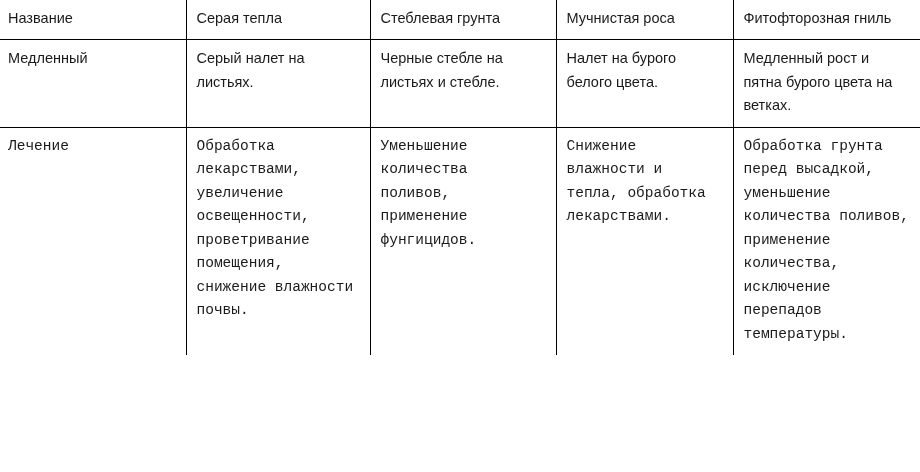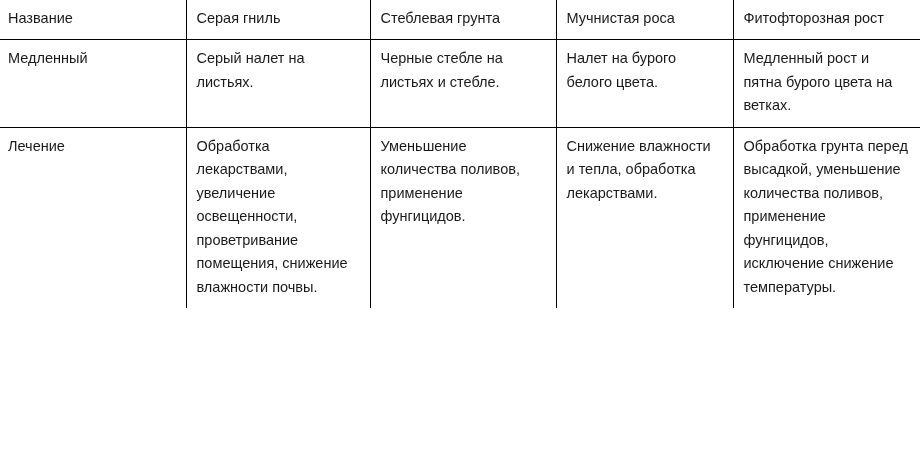--- a/index.html
+++ b/index.html
@@ -40,20 +40,21 @@
     border-bottom: 1px solid #000000;
     border-right: 1px solid #000000;
     color: #1a1a1a;
     word-wrap: break-word;
   }
   table.disease-table td.lastcol {
     border-right: 0;
   }
   table.disease-table tr.lastrow td {
     border-bottom: 0;
+    font-family: Liberation Mono, monospace;
   }
   table.disease-table td.rowlabel {
     padding-left: 8px;
   }
   .cell-text {
     display: block;
     white-space: pre-line;
   }
 </style>
 </head>
@@ -67,30 +68,30 @@
       <col class="c2">
       <col class="c3">
       <col class="c4">
     </colgroup>
     <tbody>
       <tr>
         <td class="rowlabel">
             <span class="cell-text">Название</span>
           </td>
         <td>
-            <span class="cell-text">Серая гниль</span>
+            <span class="cell-text">Серая тепла</span>
           </td>
         <td>
             <span class="cell-text">Стеблевая грунта</span>
           </td>
         <td>
             <span class="cell-text">Мучнистая роса</span>
           </td>
         <td class="lastcol">
-            <span class="cell-text">Фитофторозная рост</span>
+            <span class="cell-text">Фитофторозная гниль</span>
           </td>
       </tr>
       <tr>
         <td class="rowlabel">
             <span class="cell-text">Медленный</span>
           </td>
         <td>
             <span class="cell-text">Серый налет на листьях.</span>
           </td>
         <td>
@@ -110,18 +111,18 @@
         <td>
             <span class="cell-text">Обработка лекарствами, увеличение освещенности, проветривание помещения, снижение влажности почвы.</span>
           </td>
         <td>
             <span class="cell-text">Уменьшение количества поливов, применение фунгицидов.</span>
           </td>
         <td>
             <span class="cell-text">Снижение влажности и тепла, обработка лекарствами.</span>
           </td>
         <td class="lastcol">
-            <span class="cell-text">Обработка грунта перед высадкой, уменьшение количества поливов, применение фунгицидов, исключение снижение температуры.</span>
+            <span class="cell-text">Обработка грунта перед высадкой, уменьшение количества поливов, применение количества, исключение перепадов температуры.</span>
           </td>
       </tr>
     </tbody>
   </table>
 </div>
 
 </body></html>

